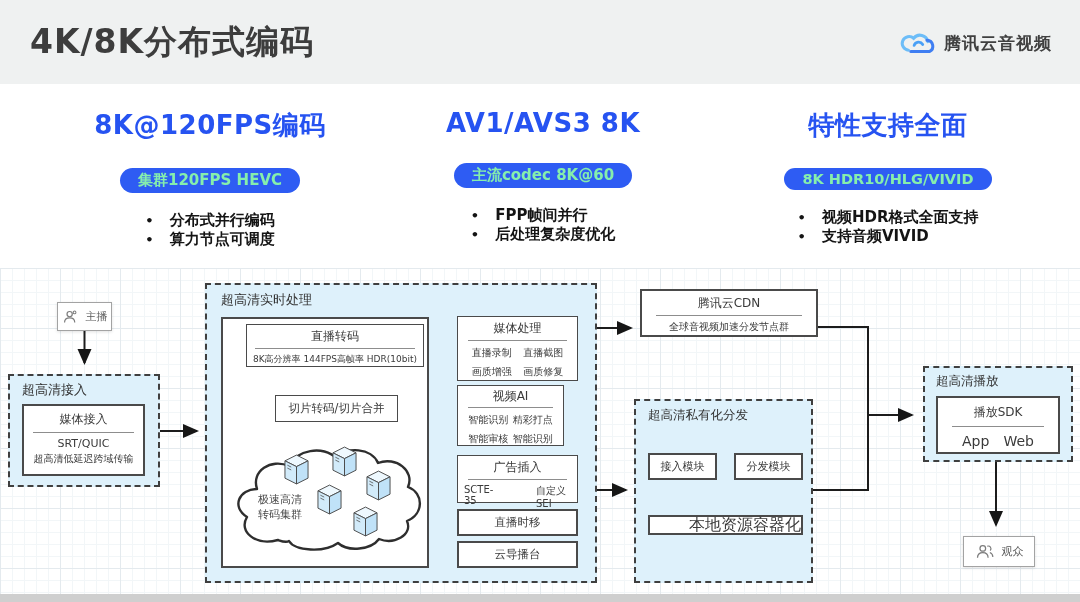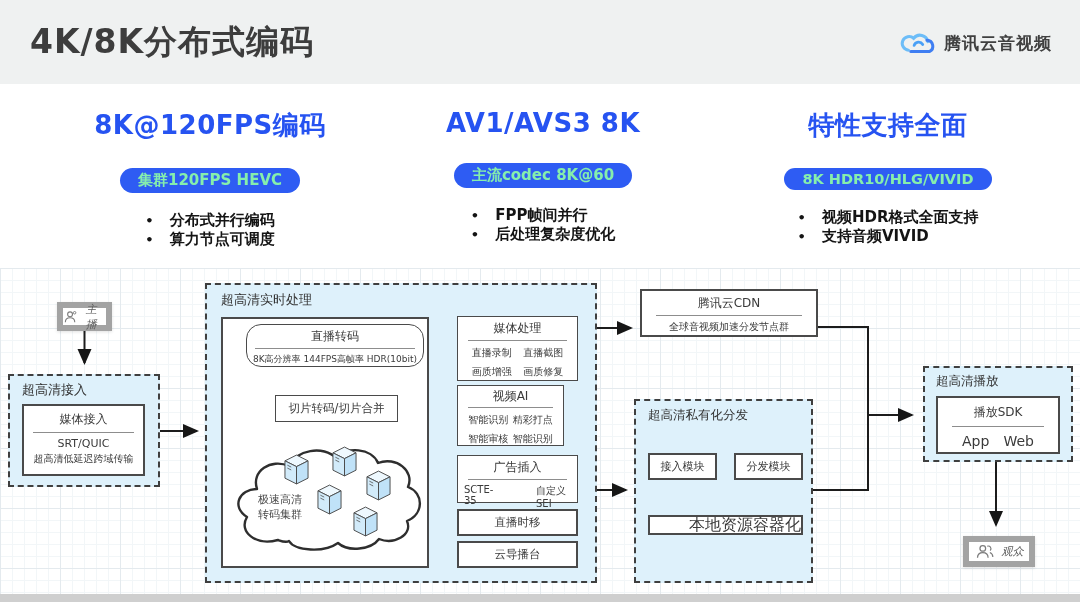--- a/index.html
+++ b/index.html
@@ -34,22 +34,22 @@
 
   svg.wires { position:absolute; left:0; top:268px; width:1080px; height:334px; pointer-events:none; }
 
   .group { position:absolute; border:2px dashed #3f3f3f; background:#def1fb; }
   .group-label { position:absolute; color:#333; font-weight:400; white-space:nowrap; }
 
   .sbox { position:absolute; border:2px solid #4a4a4a; background:#fff; color:#3a3a3a; }
   .sbox.center { display:flex; align-items:center; justify-content:center; }
   .divider { border-top:1px solid #8d8d8d; }
 
-  .mini { position:absolute; background:#fff; border:6px solid #a3a3a3; box-shadow:0 1px 3px rgba(0,0,0,.12);
-          display:flex; align-items:center; justify-content:center; gap:7px; color:#595959;font-style:italic; }
+  .mini { position:absolute; background:#fff; border:1px solid #a3a3a3; box-shadow:0 1px 3px rgba(0,0,0,.12);
+          display:flex; align-items:center; justify-content:center; gap:7px; color:#595959; }
 
   .grid2 { display:grid; grid-template-columns:1fr 1fr; justify-items:center; row-gap:5px; }
   .t-center { text-align:center; }
   .nowrap { white-space:nowrap; }
 </style>
 </head>
 <body>
 
 <div class="page">
 
@@ -133,21 +133,21 @@
     <div class="divider" style="margin:4px 9px 0;"></div>
     <div class="t-center nowrap" style="font-size:11px; margin-top:4px;">SRT/QUIC</div>
     <div class="t-center nowrap" style="font-size:10px; margin-top:2px;">超高清低延迟跨域传输</div>
   </div>
 
   <div class="group" style="left:205px; top:283px; width:392px; height:300px;"></div>
   <div class="group-label" style="left:221px; top:291px; font-size:13px;">超高清实时处理</div>
 
   <div class="sbox" style="left:221px; top:317px; width:208px; height:251px;"></div>
 
-  <div class="sbox" style="left:246px; top:324px; width:178px; height:43px; border-width:1.5px;border-radius:15px;">
+  <div class="sbox" style="left:246px; top:324px; width:178px; height:43px; border-width:1.5px;">
     <div class="t-center" style="font-size:12px; margin-top:3px;">直播转码</div>
     <div class="divider" style="margin:3px 8px 0;"></div>
     <div class="t-center nowrap" style="font-size:9px; margin-top:4px;">8K高分辨率 144FPS高帧率 HDR(10bit)</div>
   </div>
 
   <div class="sbox center" style="left:275px; top:395px; width:123px; height:27px; font-size:11.5px; border-width:1.5px;">
     <span class="nowrap">切片转码/切片合并</span>
   </div>
 
   <div style="position:absolute; left:236px; top:444px; width:194px; height:112px;">

